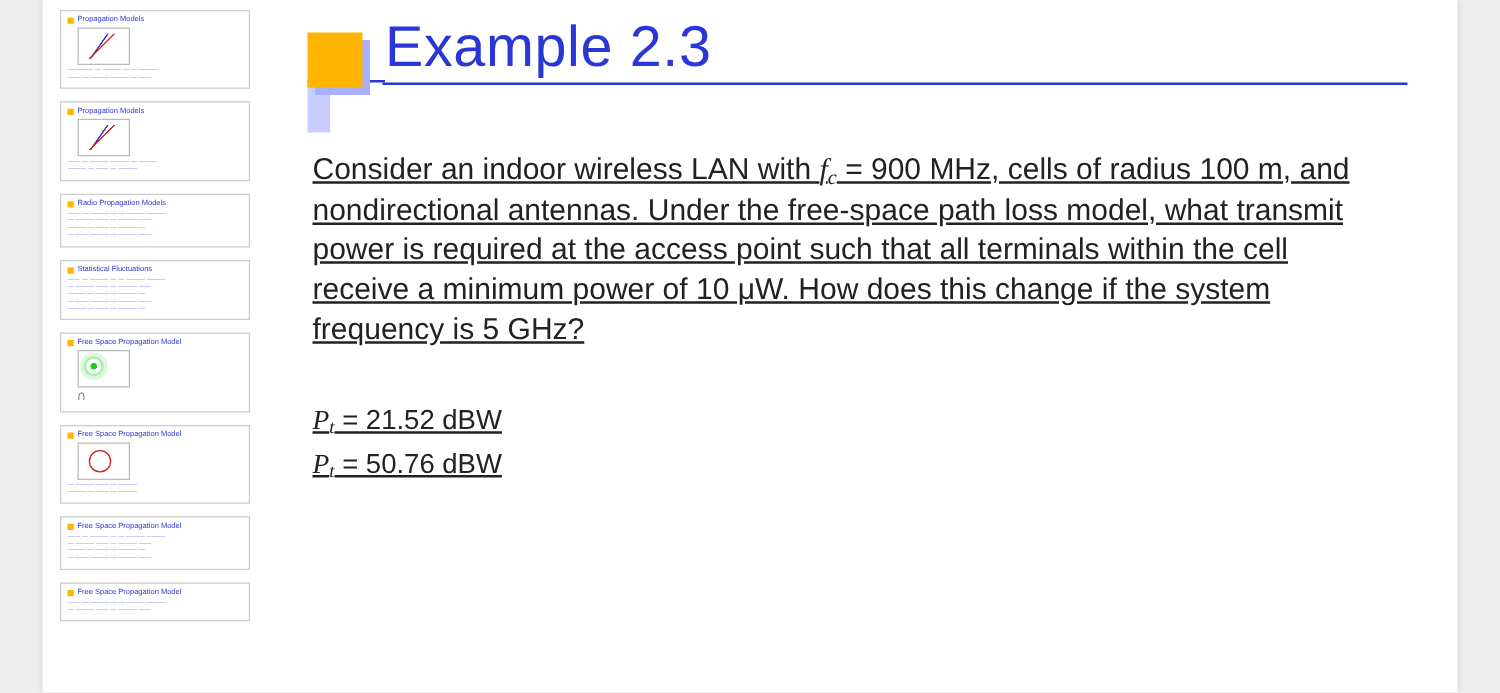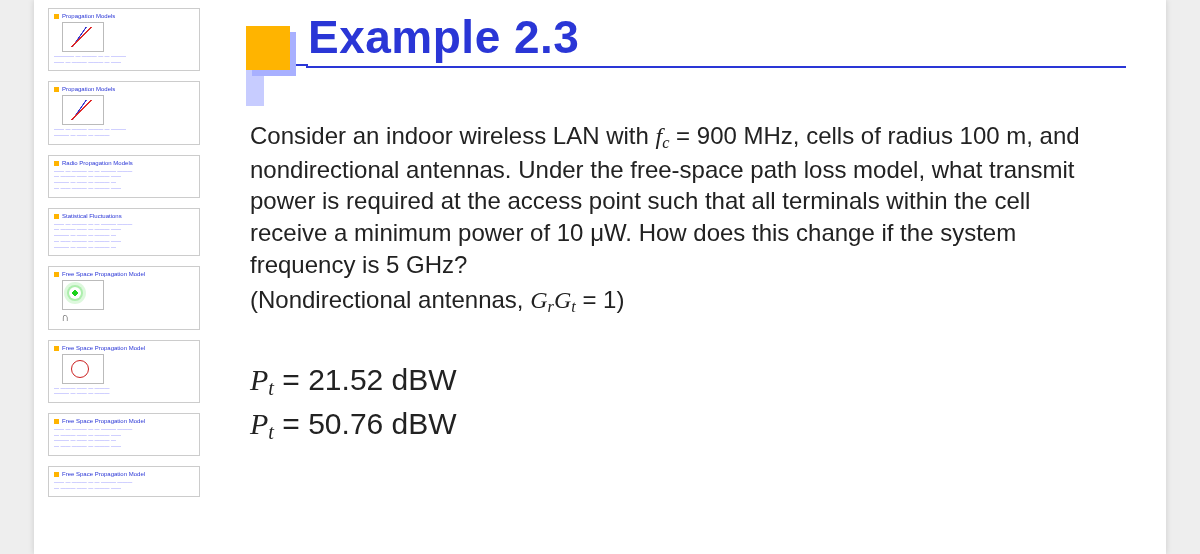--- a/index.html
+++ b/index.html
@@ -33,29 +33,29 @@
     border:1px solid #c22; border-radius:50%;
   }
   .tower { font-size:10px; color:#333; margin-left:8px; }
   
   .slide { flex:1; padding:0 40px 0 0; box-sizing:border-box; }
   .title-wrap { padding:10px 0 0 36px; }
   .title-row { display:flex; align-items:flex-end; gap:4px; }
   .orange-box { width:44px; height:44px; background:#ffb400;
                 box-shadow:6px 6px 0 0 #a8b0ff, 6px -12px 0 -16px #a8b0ff; position:relative; top:6px; }
   .rule { height:2px; background:#2a36d6; flex:1; margin-left:-2px; position:relative; top:2px; }
-  h1.slide-title { margin:0 0 0 14px; font-weight:700; color:#2a36d6; font-size:46px; letter-spacing:.5px; }
+  h1.slide-title { margin:0 0 0 14px; font-weight:400; color:#2a36d6; font-size:46px; letter-spacing:.5px; }
   .stub { width:44px; height:40px; border-left:18px solid #c7ccff; border-top:2px solid #2a36d6;
           margin-left:0; }
-  .content { padding:14px 30px 0 40px; font-size:24px; color:#222; line-height:1.32; }
+  .content { padding:14px 30px 0 40px; font-size:24px; color:#222; line-height:1.32;text-decoration:underline; }
   .content p { margin:0 0 4px 0; }
   .math-i { font-style:italic; font-family:"Times New Roman", Times, serif; }
   .sub { font-size:.68em; vertical-align:-0.25em; font-style:italic;
          font-family:"Times New Roman", Times, serif; }
-  .answers { margin-top:42px; font-size:30px; }
+  .answers { margin-top:42px; font-size:22px; }
   .answers p { margin:0 0 2px 0; font-family:Verdana, Geneva, sans-serif; }
 </style>
 </head>
 <body>
 
 <div class="stage">
   <div class="sheet">
 
     <div class="thumbs">
 
@@ -141,23 +141,20 @@
         <div style="display:flex;">
           <div class="stub"></div>
           <div class="rule"></div>
         </div>
       </div>
 
       <div class="content">
         <p>
           <span>Consider an indoor wireless LAN with </span><span class="math-i">f</span><span class="sub">c</span><span> = 900 MHz, cells of radius 100 m, and nondirectional antennas. Under the free-space path loss model, what transmit power is required at the access point such that all terminals within the cell receive a minimum power of 10 μW. How does this change if the system frequency is 5 GHz?</span>
         </p>
-        <p>
-          <span>(Nondirectional antennas, </span><span class="math-i">G</span><span class="sub">r</span><span class="math-i">G</span><span class="sub">t</span><span> = 1)</span>
-        </p>
 
         <div class="answers">
           <p>
             <span class="math-i">P</span><span class="sub">t</span><span> = 21.52 dBW</span>
           </p>
           <p>
             <span class="math-i">P</span><span class="sub">t</span><span> = 50.76 dBW</span>
           </p>
         </div>
       </div>

